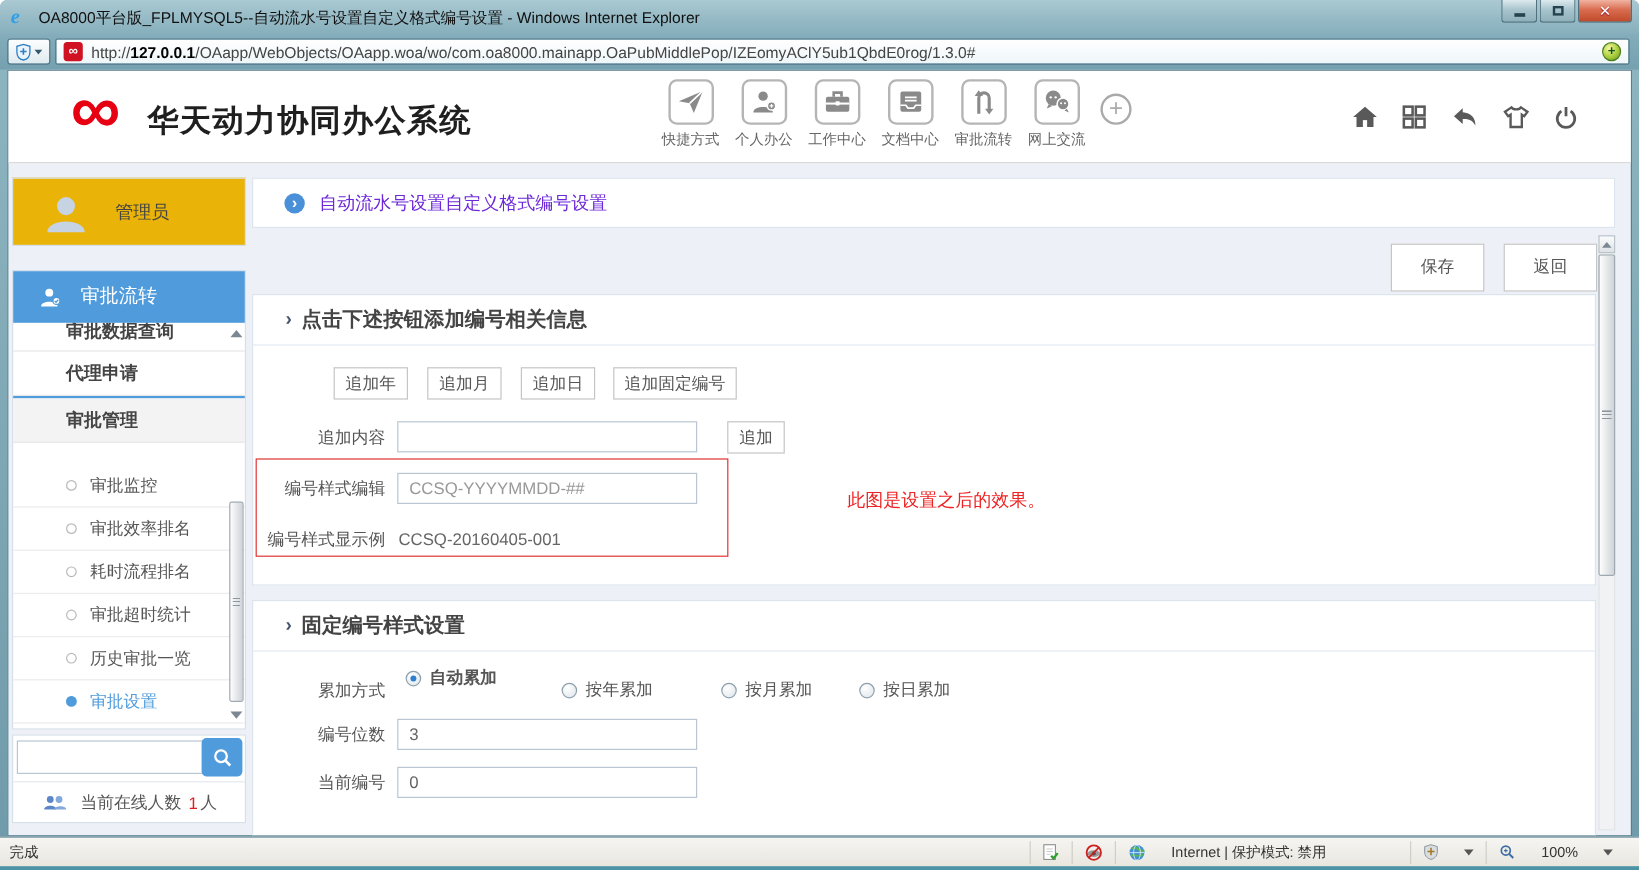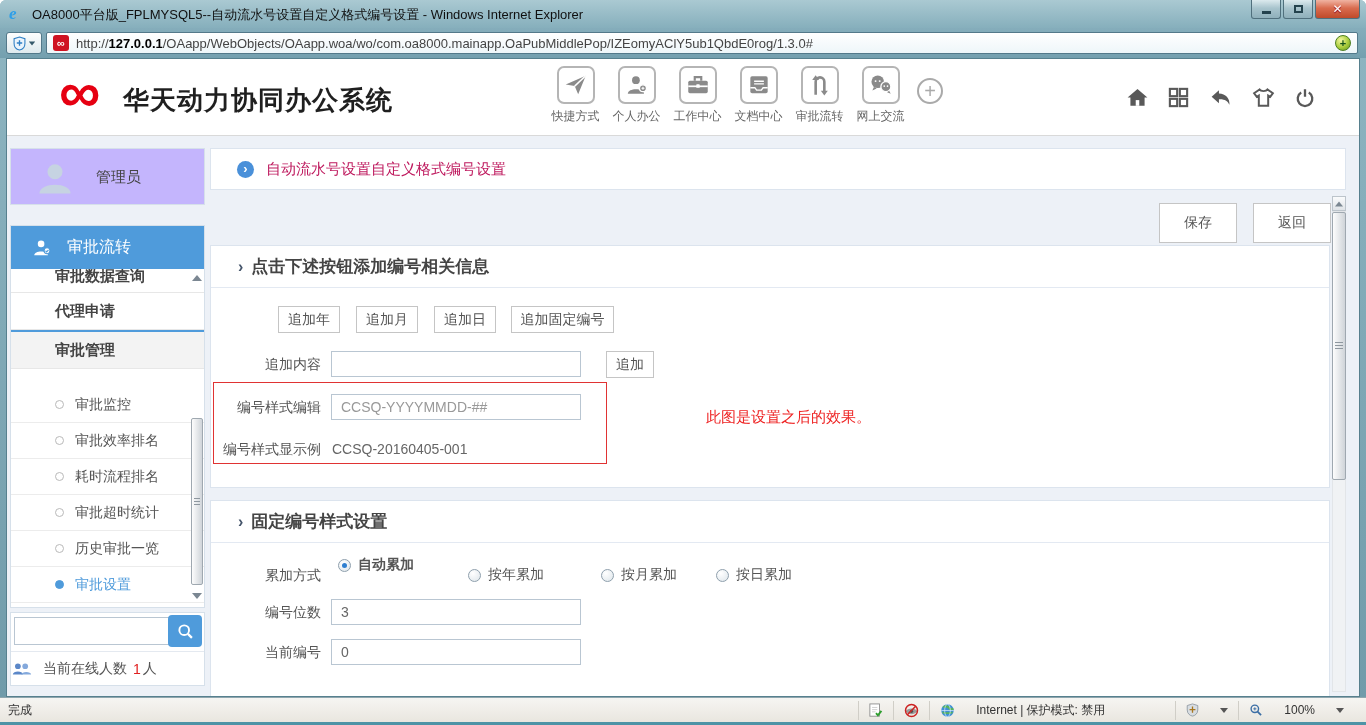--- a/index.html
+++ b/index.html
@@ -35,46 +35,46 @@
   .brand-mark { position:absolute; left:52px; top:-6px; font-size:58px; font-weight:bold; color:#e60012; line-height:77px; }
   .brand-name { position:absolute; left:116px; top:24px; font-size:26px; font-weight:bold; color:#1f1f1f; letter-spacing:1px; }
   .nav { position:absolute; left:538px; top:7px; display:flex; }
   .nav-item { width:61px; display:flex; flex-direction:column; align-items:center; cursor:default; }
   .nav-ico { width:38px; height:38px; border:2px solid #b5b5b5; border-radius:7px; display:flex; align-items:center; justify-content:center; }
   .nav-lbl { font-size:12px; color:#666; margin-top:4px; white-space:nowrap; }
   .plus-ico { width:26px; height:26px; border:2px solid #aaa; border-radius:50%; color:#aaa; font:300 20px/22px "Liberation Sans",sans-serif; text-align:center; margin:12px 0 0 6px; }
   .hdr-right { position:absolute; right:42px; top:26px; display:flex; gap:17px; align-items:center; }
 
   
-  .usercard { position:absolute; left:3px; top:12px; width:195px; height:57px; background:#c4b5fd; border:1px solid #d6e0ea; }
+  .usercard { position:absolute; left:3px; top:12px; width:195px; height:57px; background:#eab308; border:1px solid #d6e0ea; }
   .user-name { position:absolute; left:85px; top:19px; font-size:15px; color:#444; }
   .menu { position:absolute; left:3px; top:89px; width:195px; height:383px; background:#fff; border:1px solid #d6e0ea; }
   .menu-head { position:absolute; left:0; top:0; width:193px; height:43px; background:#4f9bdb; color:#fff; font-size:16px; display:flex; align-items:center; }
   .mrow { width:193px; border-bottom:1px solid #e7e7e7; font-size:15px; font-weight:bold; color:#444; display:flex; align-items:center; padding-left:44px; }
   .srow { width:193px; height:36px; border-bottom:1px solid #ececec; display:flex; align-items:center; padding-left:44px; }
   .dot { width:9px; height:9px; border:1px solid #b9b9b9; border-radius:50%; margin-right:11px; flex:0 0 auto; }
   .slabel { font-size:14px; color:#555; }
   .srow.sel .dot { background:#4f9bdb; border-color:#4f9bdb; }
   .srow.sel .slabel { color:#4f9bdb; }
   .sb-scroll-up, .sb-scroll-down { position:absolute; width:0; height:0; border-left:5px solid transparent; border-right:5px solid transparent; }
   .sb-scroll-up { border-bottom:6px solid #7b8792; }
   .sb-scroll-down { border-top:6px solid #7b8792; }
   .thumb { background:linear-gradient(90deg,#fdfdfd,#cfd4d9); border:1px solid #9fa8b0; border-radius:2px; position:relative; }
   .thumb::after { content:""; position:absolute; left:2px; right:2px; top:50%; margin-top:-4px; height:8px;
     background:repeating-linear-gradient(#8e979f 0 1px, transparent 1px 3px); }
   .searchbox { position:absolute; left:3px; top:476px; width:195px; height:74px; background:#fff; border:1px solid #d6e0ea; }
   .search-input { position:absolute; left:3px; top:4px; width:158px; height:28px; border:1px solid #b9c6d2; }
   .search-btn { position:absolute; right:2px; top:2px; width:34px; height:32px; background:#4f9bdb; border-radius:4px; display:flex; align-items:center; justify-content:center; }
-  .online { position:absolute; left:0; top:38px; width:193px; height:35px; border-top:1px solid #e4e9f0; display:flex; align-items:center; font-size:14px; color:#555; }
+  .online { position:absolute; left:0; top:38px; width:193px; height:35px; border-top:1px solid #e4e9f0; display:flex; align-items:center; padding-left:24px; font-size:14px; color:#555; }
   .online .cnt { color:#e02020; margin:0 2px 0 6px; }
 
   
   .pgtitle { position:absolute; left:203px; top:12px; width:1136px; height:42px; background:#fff; border:1px solid #dce4ee; display:flex; align-items:center; }
   .pgdot { width:17px; height:17px; border-radius:50%; background:#4a90d9; color:#fff; font:bold 13px/16px "Liberation Sans",sans-serif; text-align:center; margin:0 12px 0 26px; }
-  .pgtext { color:#be185d; font-size:15px; }
+  .pgtext { color:#6d28d9; font-size:15px; }
   .actbtn { position:absolute; width:78px; height:40px; }
 
   .panel { position:absolute; left:203px; width:1120px; background:#fff; border:1px solid #dce4ee; }
   .sec-head { position:absolute; left:0; top:0; right:0; height:42px; border-bottom:1px solid #e3e9f2; display:flex; align-items:center; padding-left:27px; font-size:17px; font-weight:bold; color:#444; }
   .sec-head::before { content:"›"; font-weight:bold; color:#44546a; margin-right:8px; font-size:16px; }
   .flabel { position:absolute; width:112px; text-align:right; font-size:14px; color:#555; line-height:26px; }
   .tbox { border:1px solid #b9c6d2; background:#fff; font:14px "Liberation Sans","DejaVu Sans",sans-serif; color:#888; padding:0 9px; height:26px; }
   .btn { background:#fff; border:1px solid #c5c5c5; color:#555; font-size:14px; display:flex; align-items:center; justify-content:center; }
   .redbox { position:absolute; border:1px solid #e03333; }
   .annot { position:absolute; color:#ee2222; font-size:15px; white-space:nowrap; }

